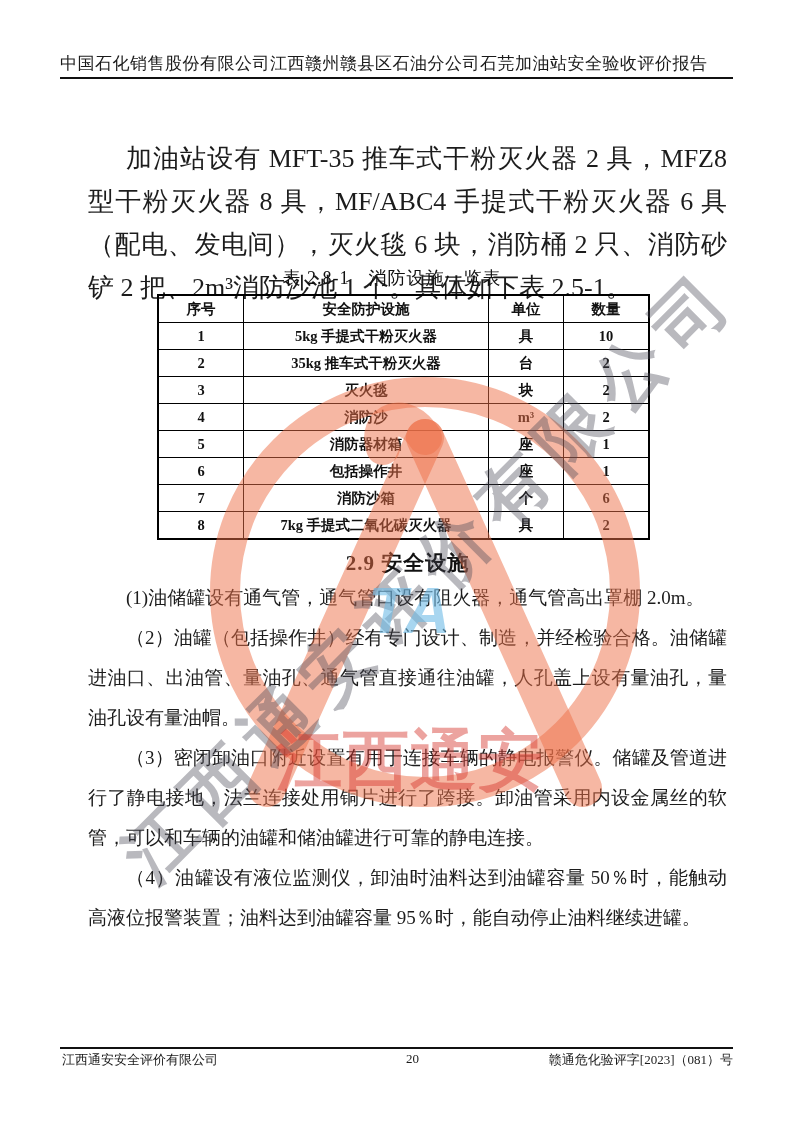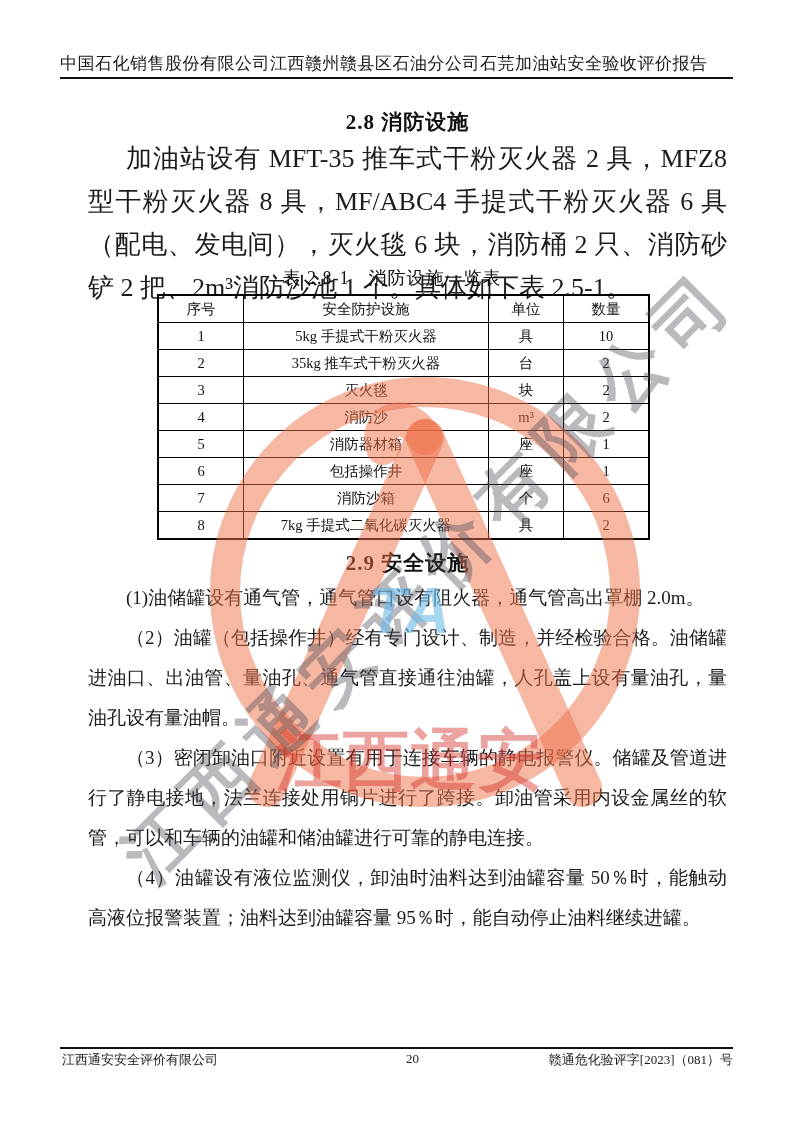--- a/index.html
+++ b/index.html
@@ -52,21 +52,21 @@
     text-align:center;font-size:18px;color:#111;letter-spacing:1px;
   }
   table.fire{
     position:absolute;left:157px;top:294px;
     border-collapse:collapse;table-layout:fixed;
     font-size:14.5px;color:#111;
   }
   table.fire td,table.fire th{
     border:1px solid #000;
     text-align:center;vertical-align:middle;
-    height:26px;padding:0 2px;font-weight:normal;
+    height:26px;padding:0 2px;font-weight:bold;
     overflow:hidden;white-space:nowrap;
   }
   table.fire{border:2px solid #000;}
   .col-no{width:80px;}
   .col-name{width:240px;}
   .col-unit{width:70px;}
   .col-qty{width:80px;}
   .items{
     position:absolute;left:88px;top:578px;width:639px;
     font-size:19px;line-height:40px;text-align:justify;color:#1c1c1c;
@@ -99,21 +99,20 @@
 </head>
 <body>
 
 <div class="page">
 
   <div class="content">
 
     <div class="doc-header">中国石化销售股份有限公司江西赣州赣县区石油分公司石芫加油站安全验收评价报告</div>
     <div class="header-rule"></div>
 
-    <div class="h-section h-28">2.8 消防设施</div>
 
     <div class="para1">加油站设有 MFT-35 推车式干粉灭火器 2 具，MFZ8 型干粉灭火器 8 具，MF/ABC4 手提式干粉灭火器 6 具（配电、发电间），灭火毯 6 块，消防桶 2 只、消防砂铲 2 把、2m³消防沙池 1 个。具体如下表 2.5-1。</div>
 
     <div class="tbl-caption">表 2.8-1　消防设施一览表</div>
 
     <table class="fire">
       <tbody>
           <tr>
         <th class="col-no">序号</th>
         <th class="col-name">安全防护设施</th>

